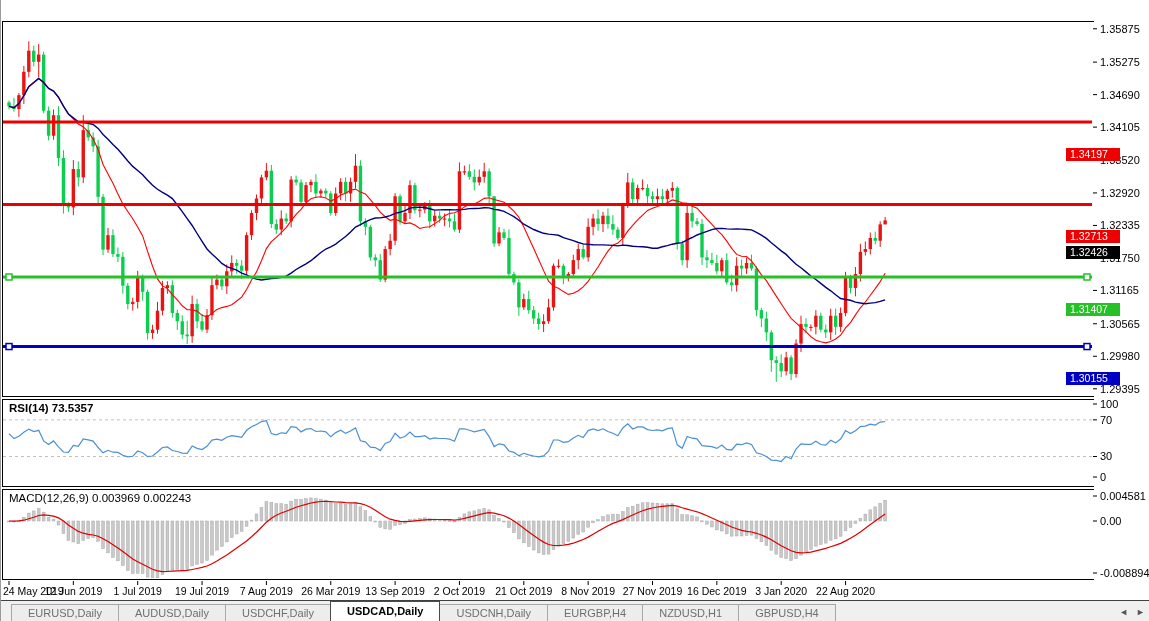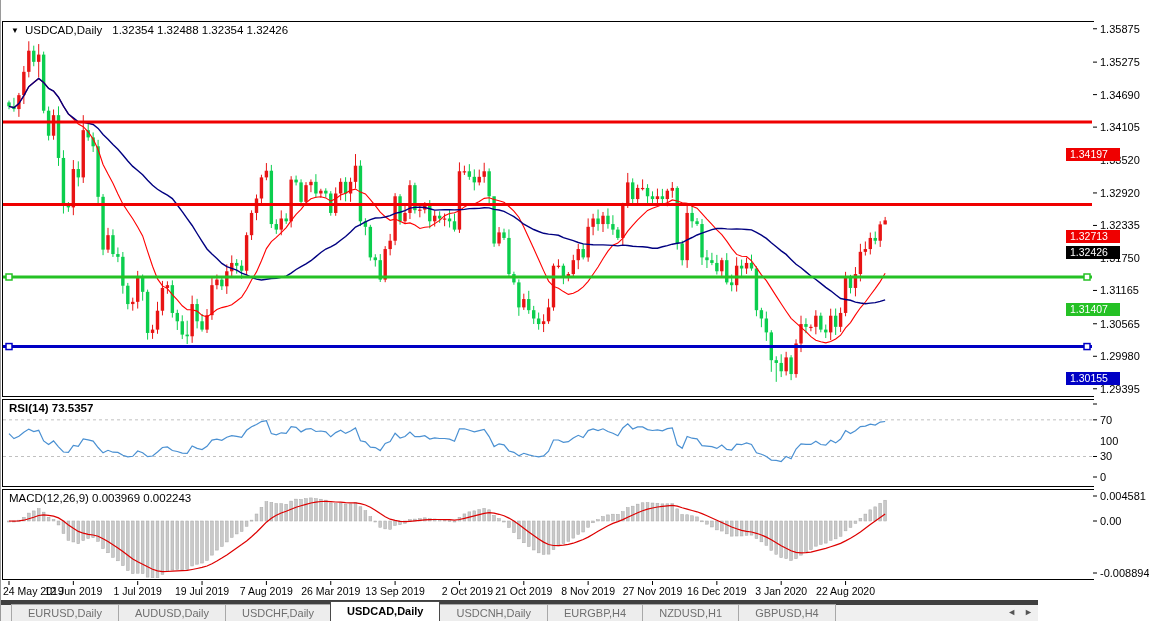--- a/index.html
+++ b/index.html
@@ -27,22 +27,22 @@
   .datelbl{position:absolute;top:585px;font-size:10.5px;color:#000;white-space:nowrap;}
   .hdr{position:absolute;z-index:5;font-size:11.5px;color:#000;white-space:nowrap;}
   #chart-title{left:10px;top:24px;}
   #chart-title .tri{font-size:8px;position:relative;top:-1px;margin-right:6px;}
   #chart-title .ohlc{margin-left:10px;}
   #rsi-title{left:8px;top:402px;font-weight:bold;}
   #macd-title{left:8px;top:492px;}
   
   #date-strip{position:absolute;left:0;top:581px;width:1093px;height:19px;background:#fff;}
   
-  #tabbar{position:absolute;left:0;top:600px;width:1037px;height:21px;background:#f0f0f0;
-          border-top:5px solid #404040;box-sizing:border-box;display:flex;align-items:flex-end;padding-left:10px;}
+  #tabbar{position:absolute;left:0;top:600px;width:1149px;height:21px;background:#f0f0f0;
+          border-top:1px solid #404040;box-sizing:border-box;display:flex;align-items:flex-end;padding-left:10px;}
   .tab{font-size:11px;color:#6f6f6f;background:#ededed;border:1px solid #a8a8a8;border-bottom:none;
        height:16px;line-height:16px;padding:0 16px;margin-right:-1px;position:relative;z-index:1;cursor:default;}
   .tab.active{background:#fff;color:#000;font-weight:bold;border-color:#4a4a4a;height:19px;line-height:19px;z-index:2;}
   .tabarrows{position:absolute;right:5px;bottom:4px;font-size:9px;color:#555;display:flex;gap:8px;}
   .tabarrows span{cursor:default;}
 </style>
 </head>
 <body>
 
 <div id="app">
@@ -664,51 +664,48 @@
       <div class="scalelbl" style="top: 88.6111px;">1.34690</div>
       <div class="scalelbl" style="top: 121.111px;">1.34105</div>
       <div class="scalelbl" style="top: 153.611px;">1.33520</div>
       <div class="scalelbl" style="top: 186.945px;">1.32920</div>
       <div class="scalelbl" style="top: 219.445px;">1.32335</div>
       <div class="scalelbl" style="top: 251.945px;">1.31750</div>
       <div class="scalelbl" style="top: 284.445px;">1.31165</div>
       <div class="scalelbl" style="top: 317.778px;">1.30565</div>
       <div class="scalelbl" style="top: 350.278px;">1.29980</div>
       <div class="scalelbl" style="top: 382.778px;">1.29395</div>
-      <div class="subaxislbl" style="top: 398px; margin-top: 37px;">100</div>
+      <div class="subaxislbl" style="top: 398px;">100</div>
       <div class="subaxislbl" style="top: 413.831px;">70</div>
       <div class="subaxislbl" style="top: 450.499px;">30</div>
       <div class="subaxislbl" style="top: 471px;">0</div>
       <div class="subaxislbl" style="top: 490px;">0.004581</div>
       <div class="subaxislbl" style="top: 515px;">0.00</div>
       <div class="subaxislbl" style="top: 567px;">-0.008894</div>
       <div class="badge" style="top: 115.5px; background: rgb(239, 0, 0);">1.34197</div>
       <div class="badge" style="top: 197.945px; background: rgb(239, 0, 0);">1.32713</div>
       <div class="badge" style="top: 270.5px; background: rgb(37, 193, 37);">1.31407</div>
       <div class="badge" style="top: 340.056px; background: rgb(0, 0, 196);">1.30155</div>
       <div class="badge" style="top: 213.889px; background: rgb(0, 0, 0);">1.32426</div>
       <div class="datelbl" style="left: 2px;">24 May 2019</div>
       <div class="datelbl" style="left: 72.35px; transform: translateX(-50%);">12 Jun 2019</div>
       <div class="datelbl" style="left: 136.7px; transform: translateX(-50%);">1 Jul 2019</div>
       <div class="datelbl" style="left: 201.05px; transform: translateX(-50%);">19 Jul 2019</div>
       <div class="datelbl" style="left: 265.4px; transform: translateX(-50%);">7 Aug 2019</div>
       <div class="datelbl" style="left: 329.75px; transform: translateX(-50%);">26 Mar 2019</div>
       <div class="datelbl" style="left: 394.1px; transform: translateX(-50%);">13 Sep 2019</div>
-      <div class="datelbl" style="left: 458.45px; transform: translateX(-50%); margin-left: 8px;">2 Oct 2019</div>
+      <div class="datelbl" style="left: 458.45px; transform: translateX(-50%);">2 Oct 2019</div>
       <div class="datelbl" style="left: 522.8px; transform: translateX(-50%);">21 Oct 2019</div>
       <div class="datelbl" style="left: 587.15px; transform: translateX(-50%);">8 Nov 2019</div>
       <div class="datelbl" style="left: 651.5px; transform: translateX(-50%);">27 Nov 2019</div>
       <div class="datelbl" style="left: 715.85px; transform: translateX(-50%);">16 Dec 2019</div>
       <div class="datelbl" style="left: 780.2px; transform: translateX(-50%);">3 Jan 2020</div>
       <div class="datelbl" style="left: 844.55px; transform: translateX(-50%);">22 Aug 2020</div>
     </div>
 
-  <div id="chart-title" class="hdr">
-    <span class="tri">▼</span><span>USDCAD,Daily</span><span class="ohlc">1.32354 1.32488 1.32354 1.32426</span>
-  </div>
   <div id="rsi-title" class="hdr">RSI(14) 73.5357</div>
   <div id="macd-title" class="hdr">MACD(12,26,9) 0.003969 0.002243</div>
 
   <div id="tabbar">
       <div class="tab">EURUSD,Daily</div>
       <div class="tab">AUDUSD,Daily</div>
       <div class="tab">USDCHF,Daily</div>
       <div class="tab active">USDCAD,Daily</div>
       <div class="tab">USDCNH,Daily</div>
       <div class="tab">EURGBP,H4</div>

